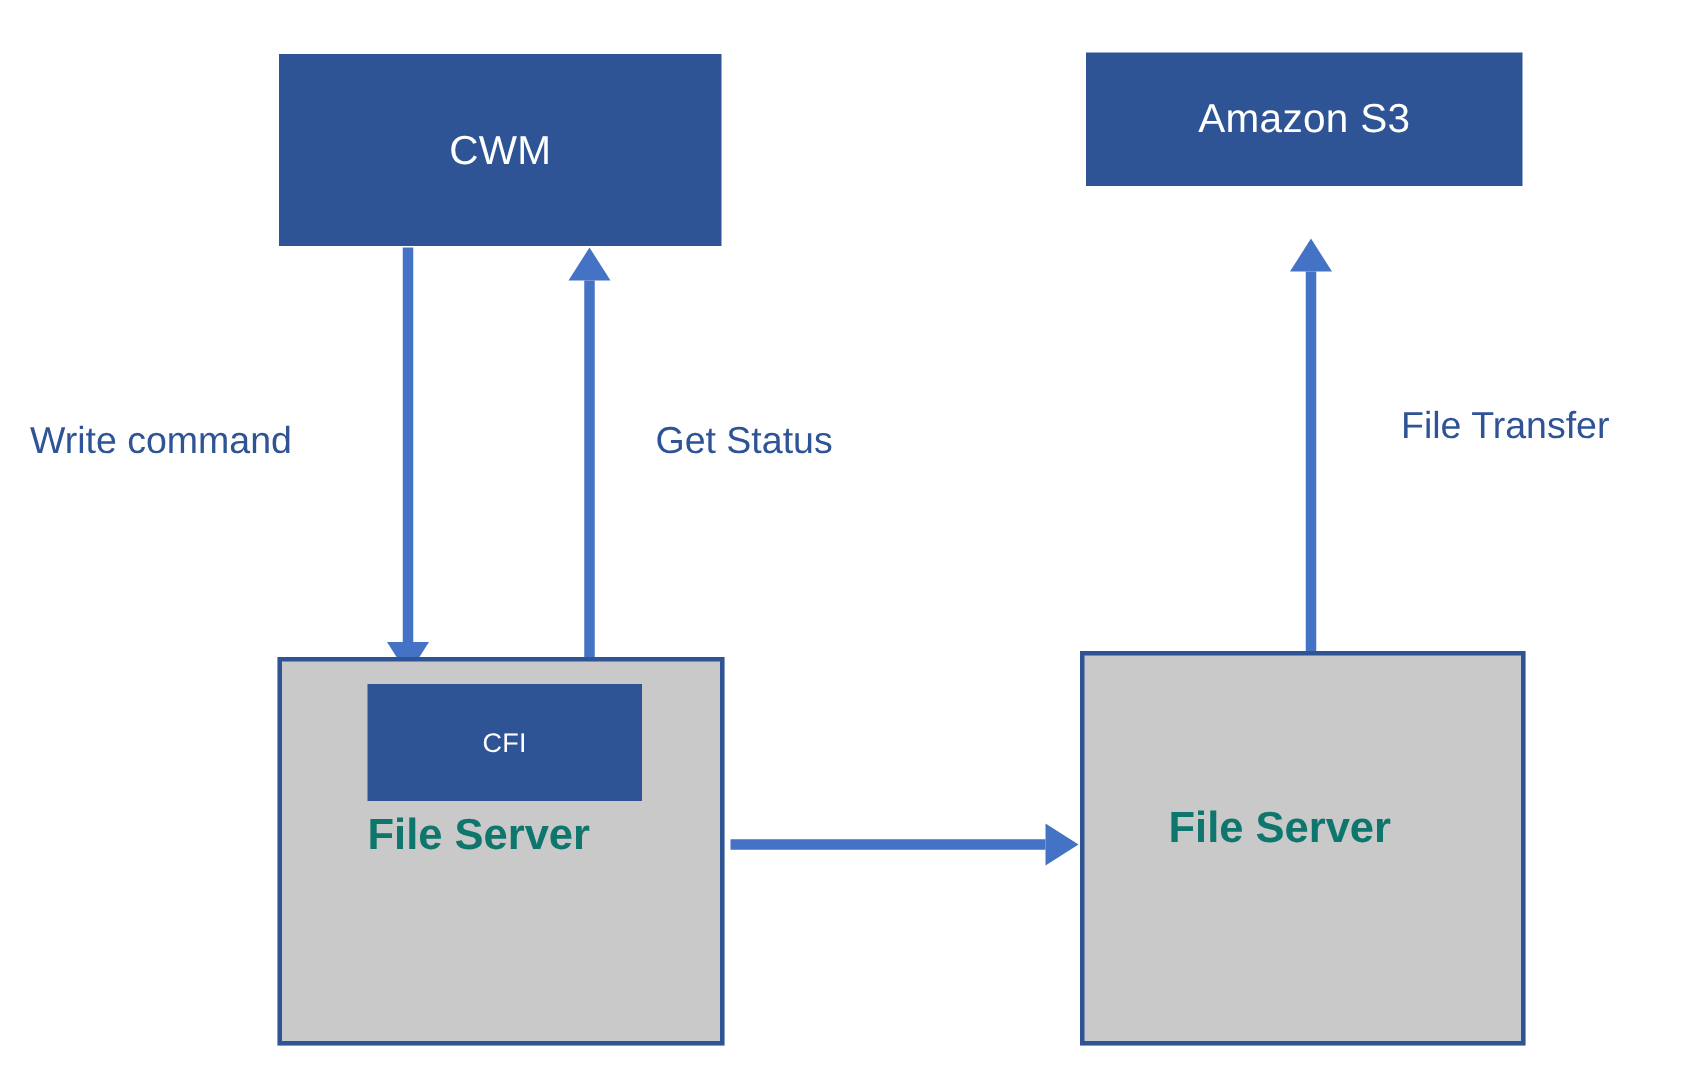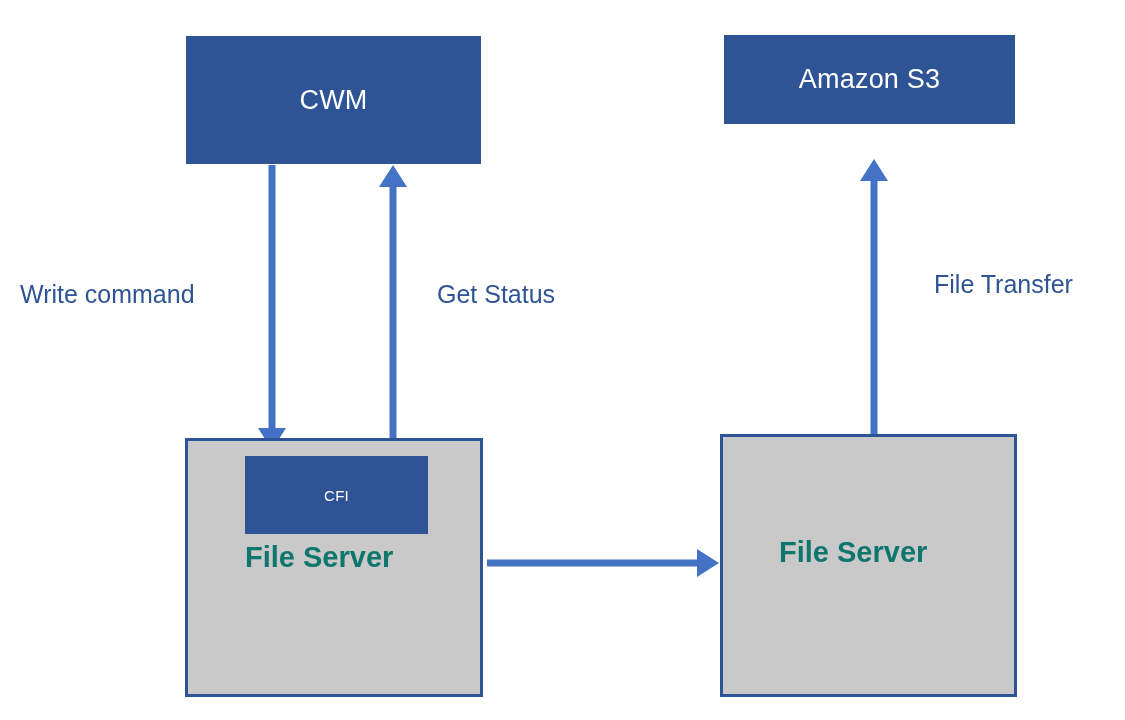--- a/index.html
+++ b/index.html
@@ -25,21 +25,21 @@
     justify-content: center;
   }
   .node-blue {
     background: #2F5496;
     color: #ffffff;
     font-size: 27px;
     font-weight: 400;
     letter-spacing: 0.2px;
   }
   .node-blue.small {
-    font-size: 15px;
+    font-size: 18px;
   }
   .node-gray {
     background: #C9C9C9;
     border: 3px solid #2F5496;
   }
   .server-label {
     position: absolute;
     color: #0f766e;
     font-weight: bold;
     font-size: 29px;

